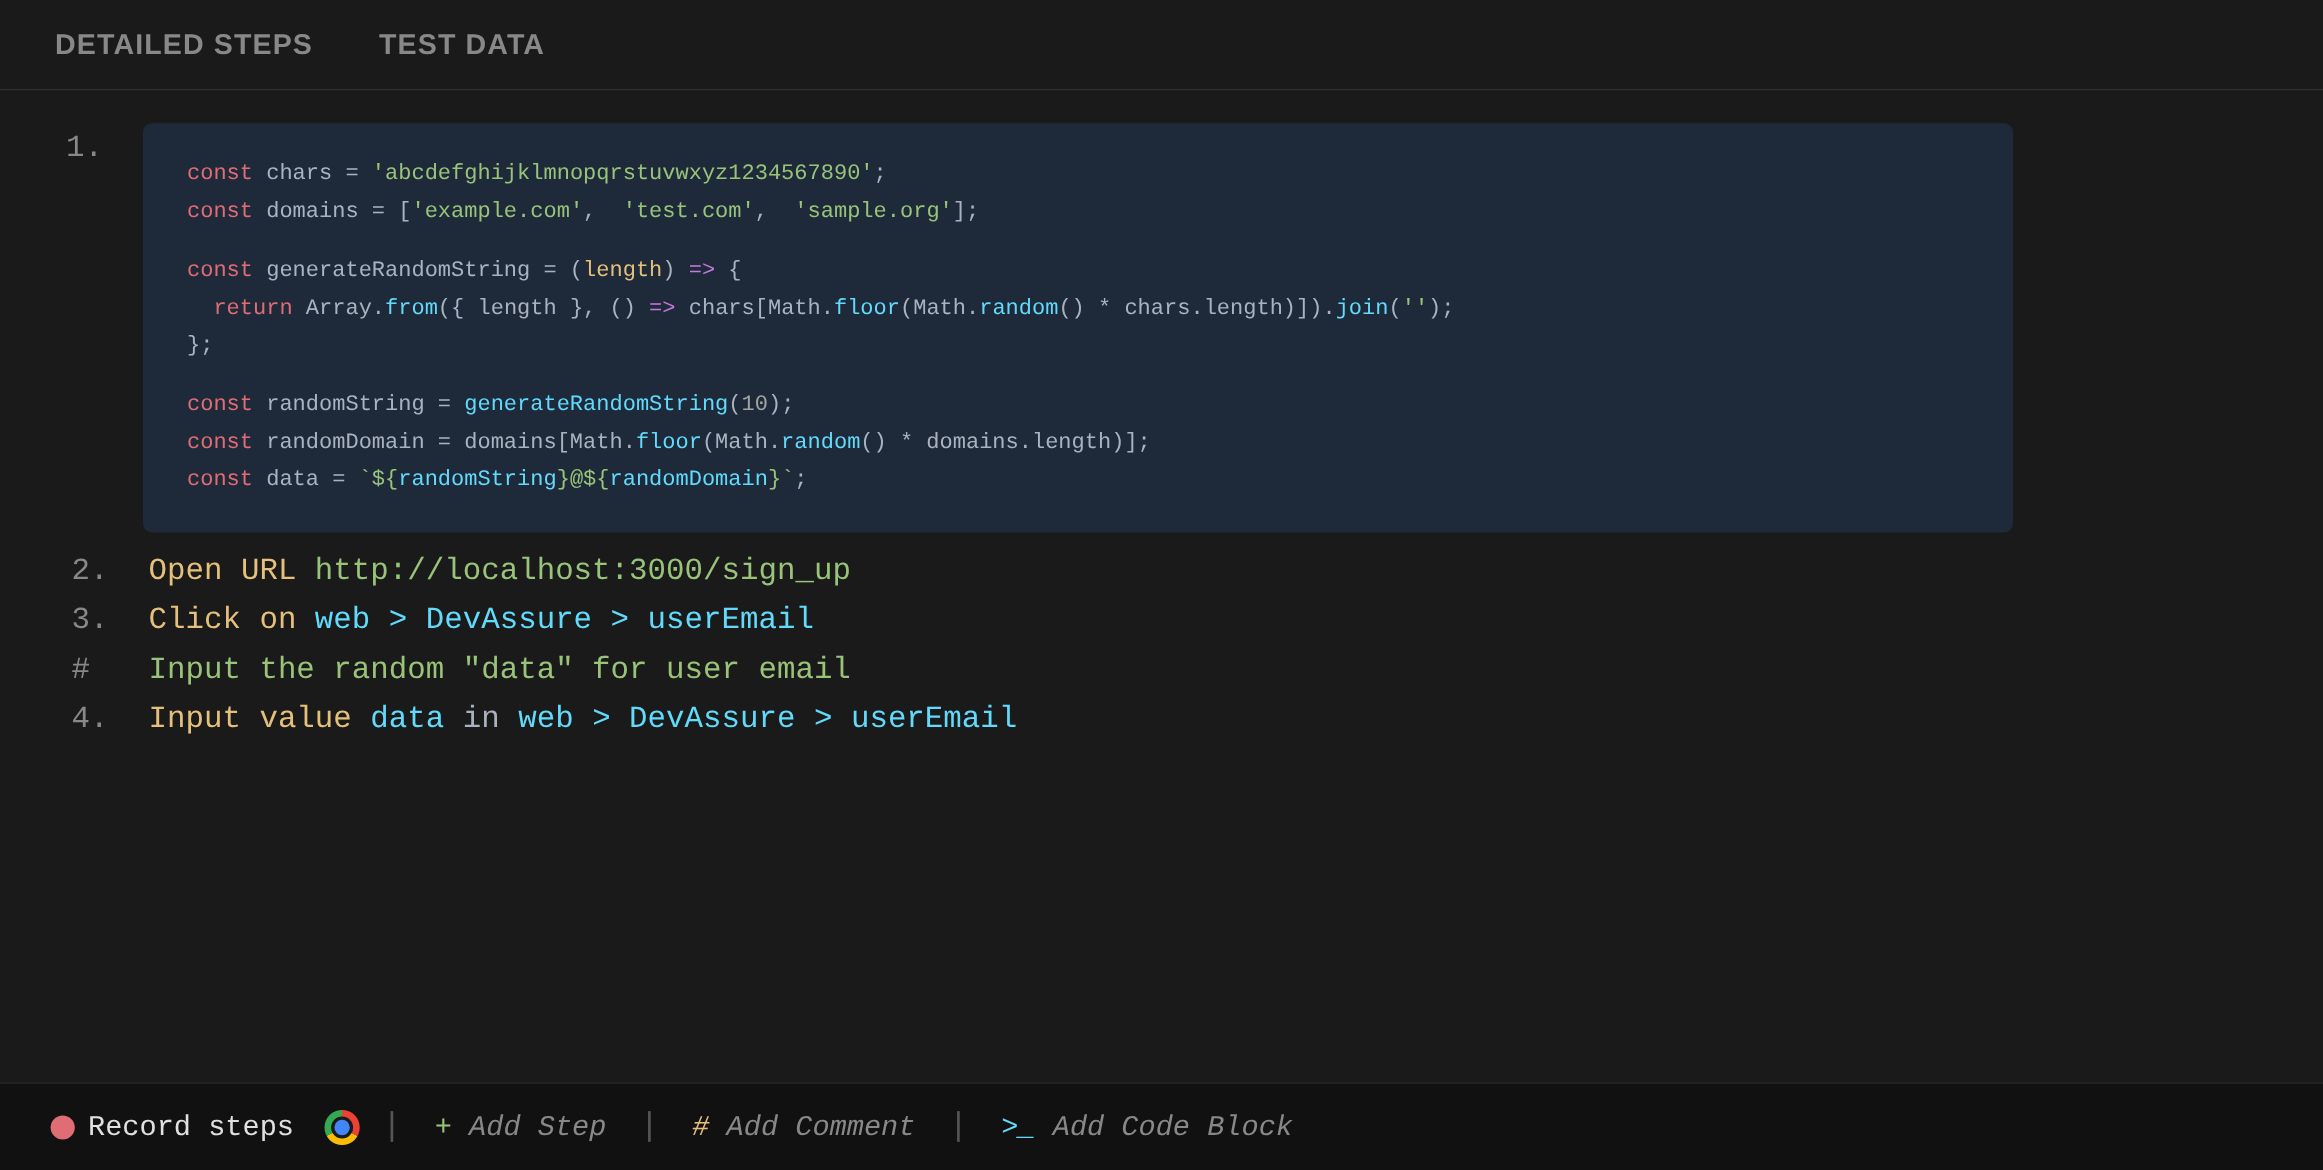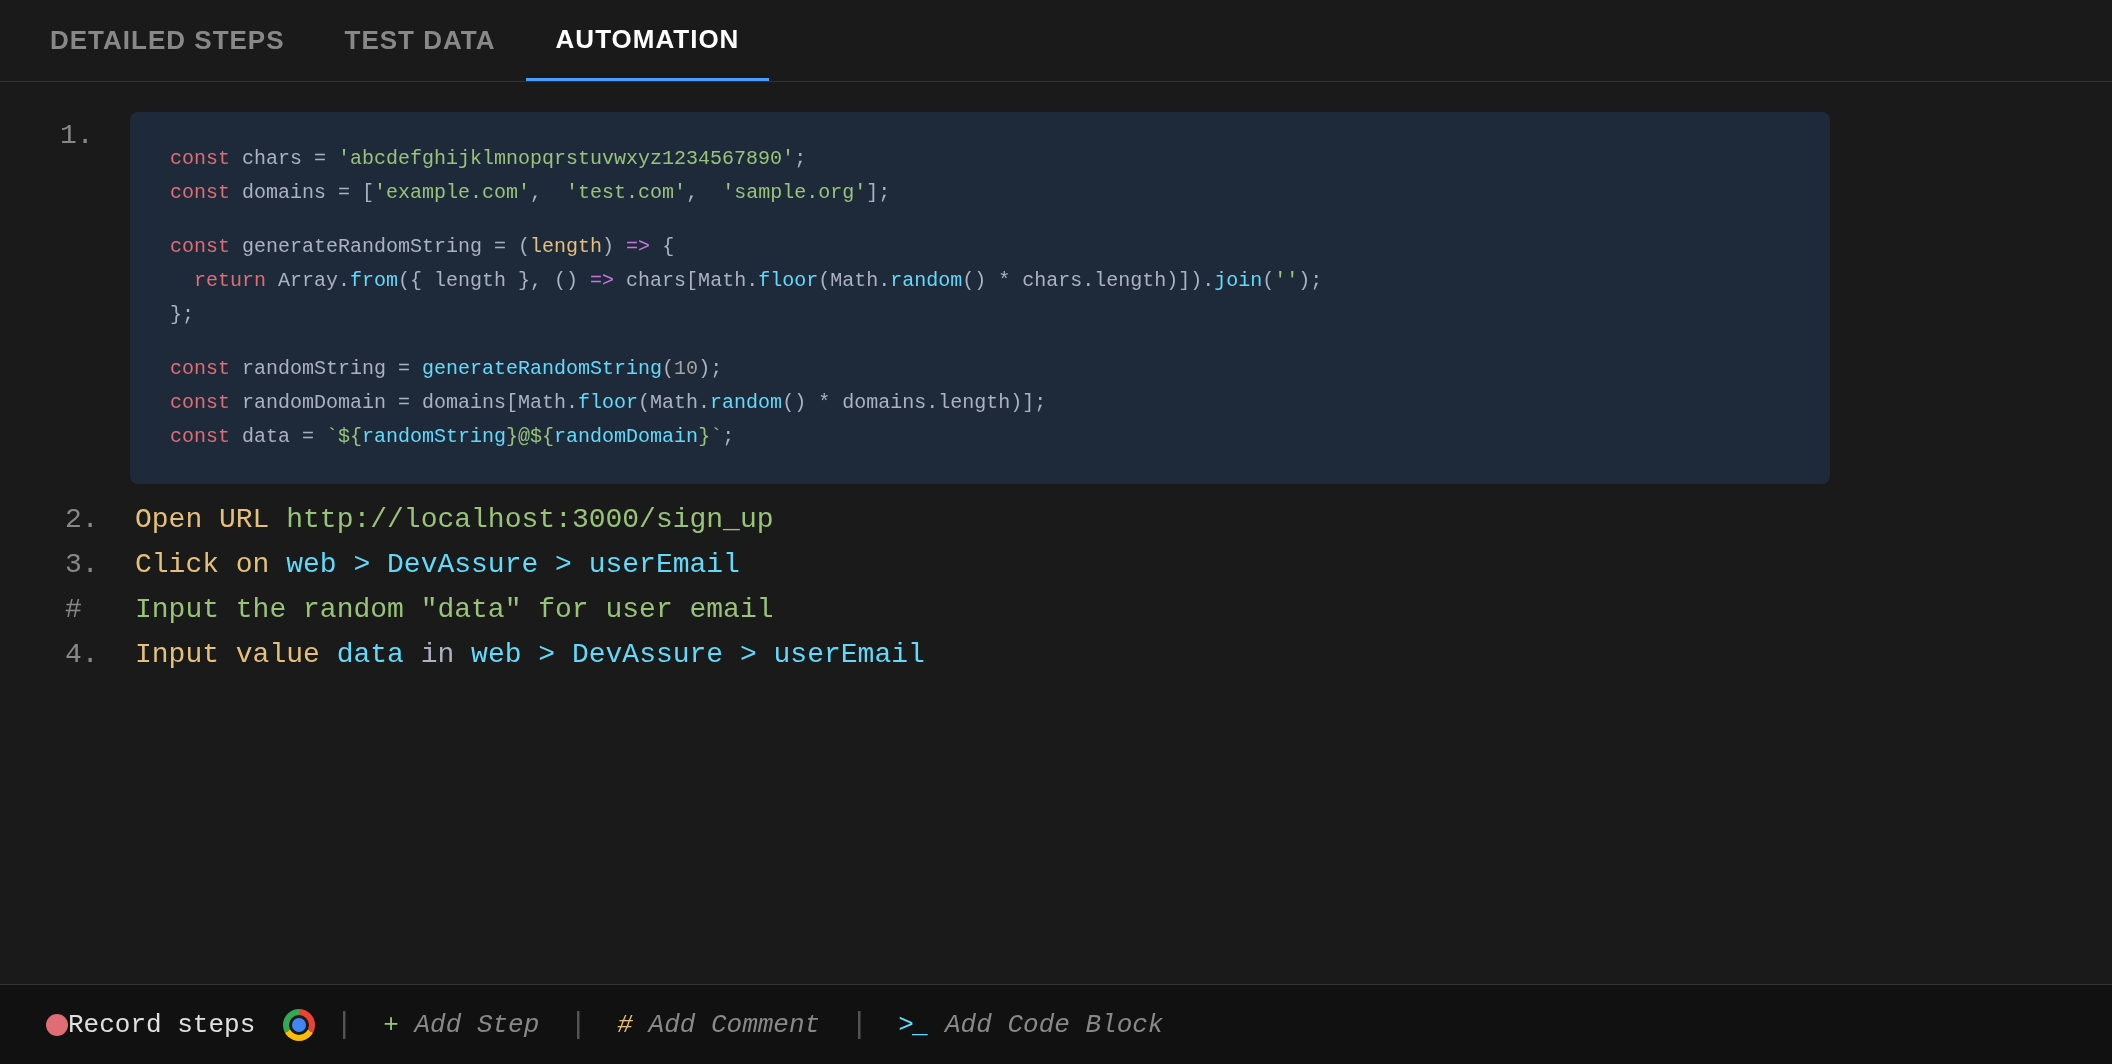--- a/index.html
+++ b/index.html
@@ -131,21 +131,21 @@
       align-items: center;
       padding: 0 30px;
       gap: 0;
       font-size: 26px;
       font-family: 'Courier New', monospace;
     }
 
     .record-btn {
       display: flex;
       align-items: center;
-      gap: 0;
+      gap: 12px;
       color: #e0e0e0;
       cursor: pointer;
       padding: 8px 16px;
     }
 
     .record-dot {
       width: 22px;
       height: 22px;
       background-color: #e06c75;
       border-radius: 50%;
@@ -190,21 +190,20 @@
     .bar-plus { color: #98c379; }
     .bar-hash { color: #e5c07b; }
     .bar-arrow { color: #61dafb; }
   </style>
 </head>
 <body>
 
 <div class="tab-bar">
   <div class="tab">DETAILED STEPS</div>
   <div class="tab">TEST DATA</div>
-  <div class="tab active">AUTOMATION</div>
 </div>
 
 <div class="main-content">
 
   <div class="step-row">
     <div class="step-number">1.</div>
     <div class="code-block">
       <div class="code-line"><span class="kw-const">const</span><span class="plain"> chars = </span><span class="str">'abcdefghijklmnopqrstuvwxyz1234567890'</span><span class="plain">;</span></div>
       <div class="code-line"><span class="kw-const">const</span><span class="plain"> domains = [</span><span class="str">'example.com'</span><span class="plain">,  </span><span class="str">'test.com'</span><span class="plain">,  </span><span class="str">'sample.org'</span><span class="plain">];</span></div>
       <div class="code-line empty"></div>

